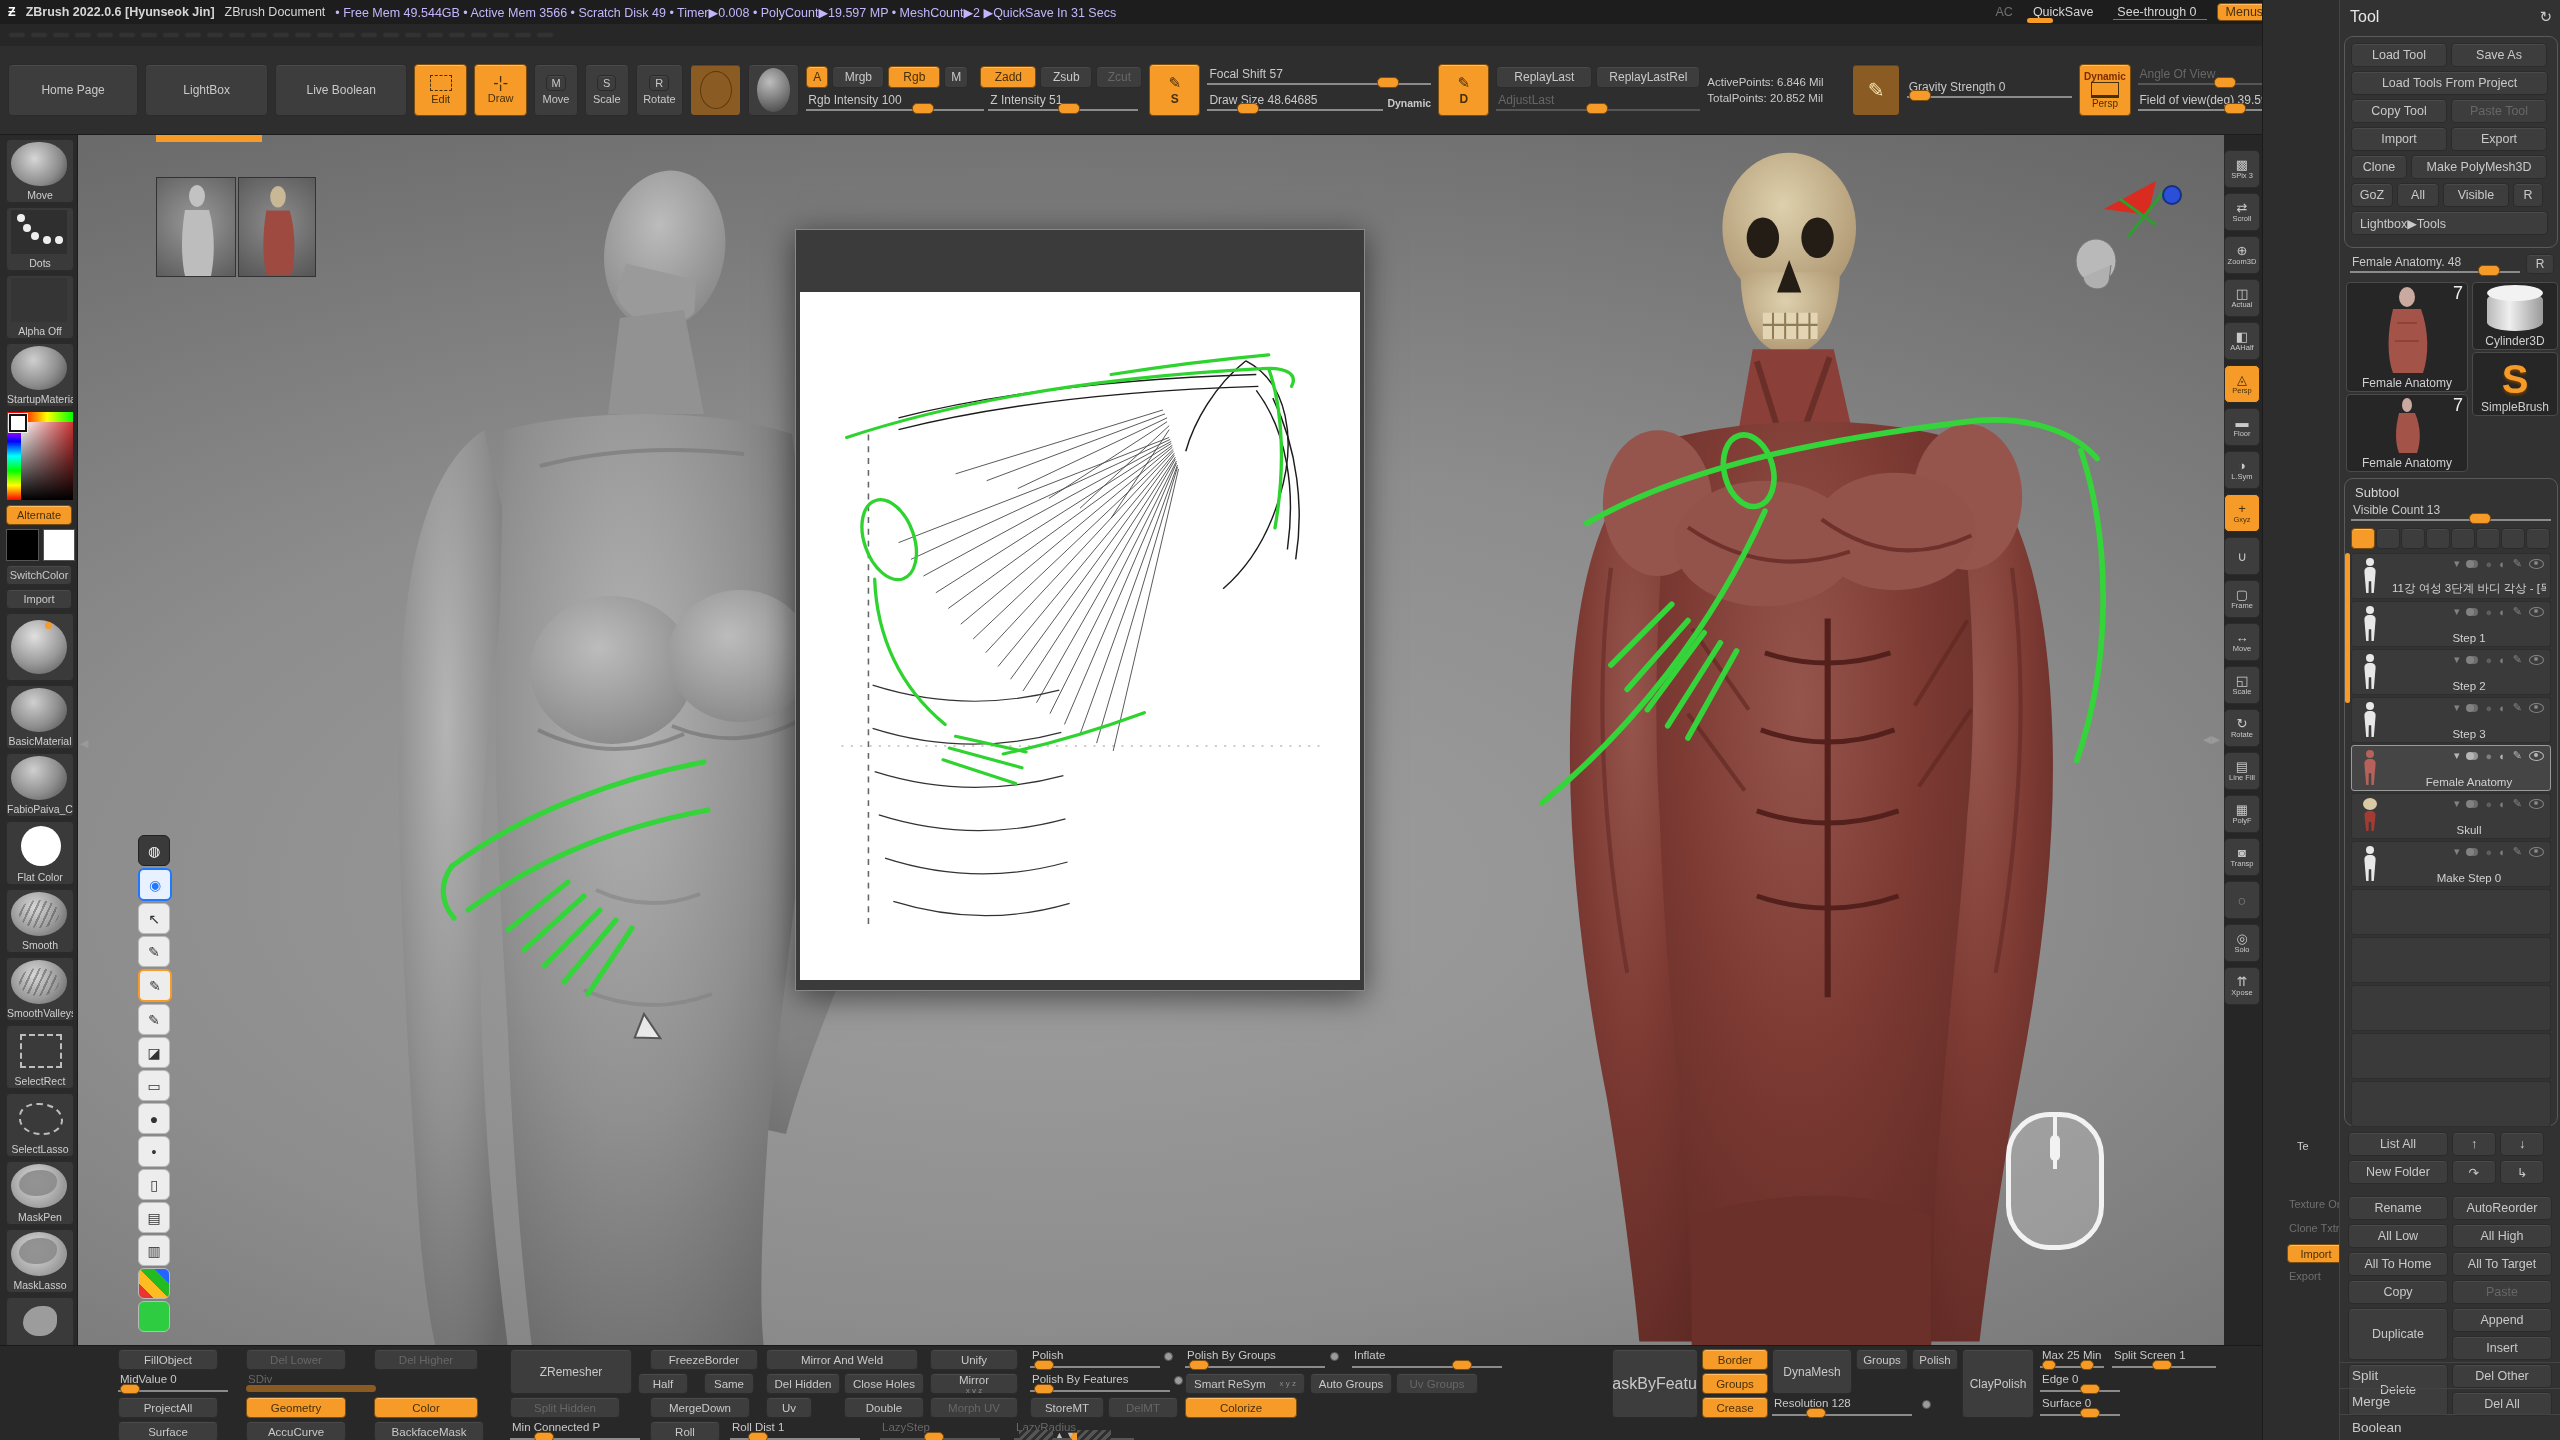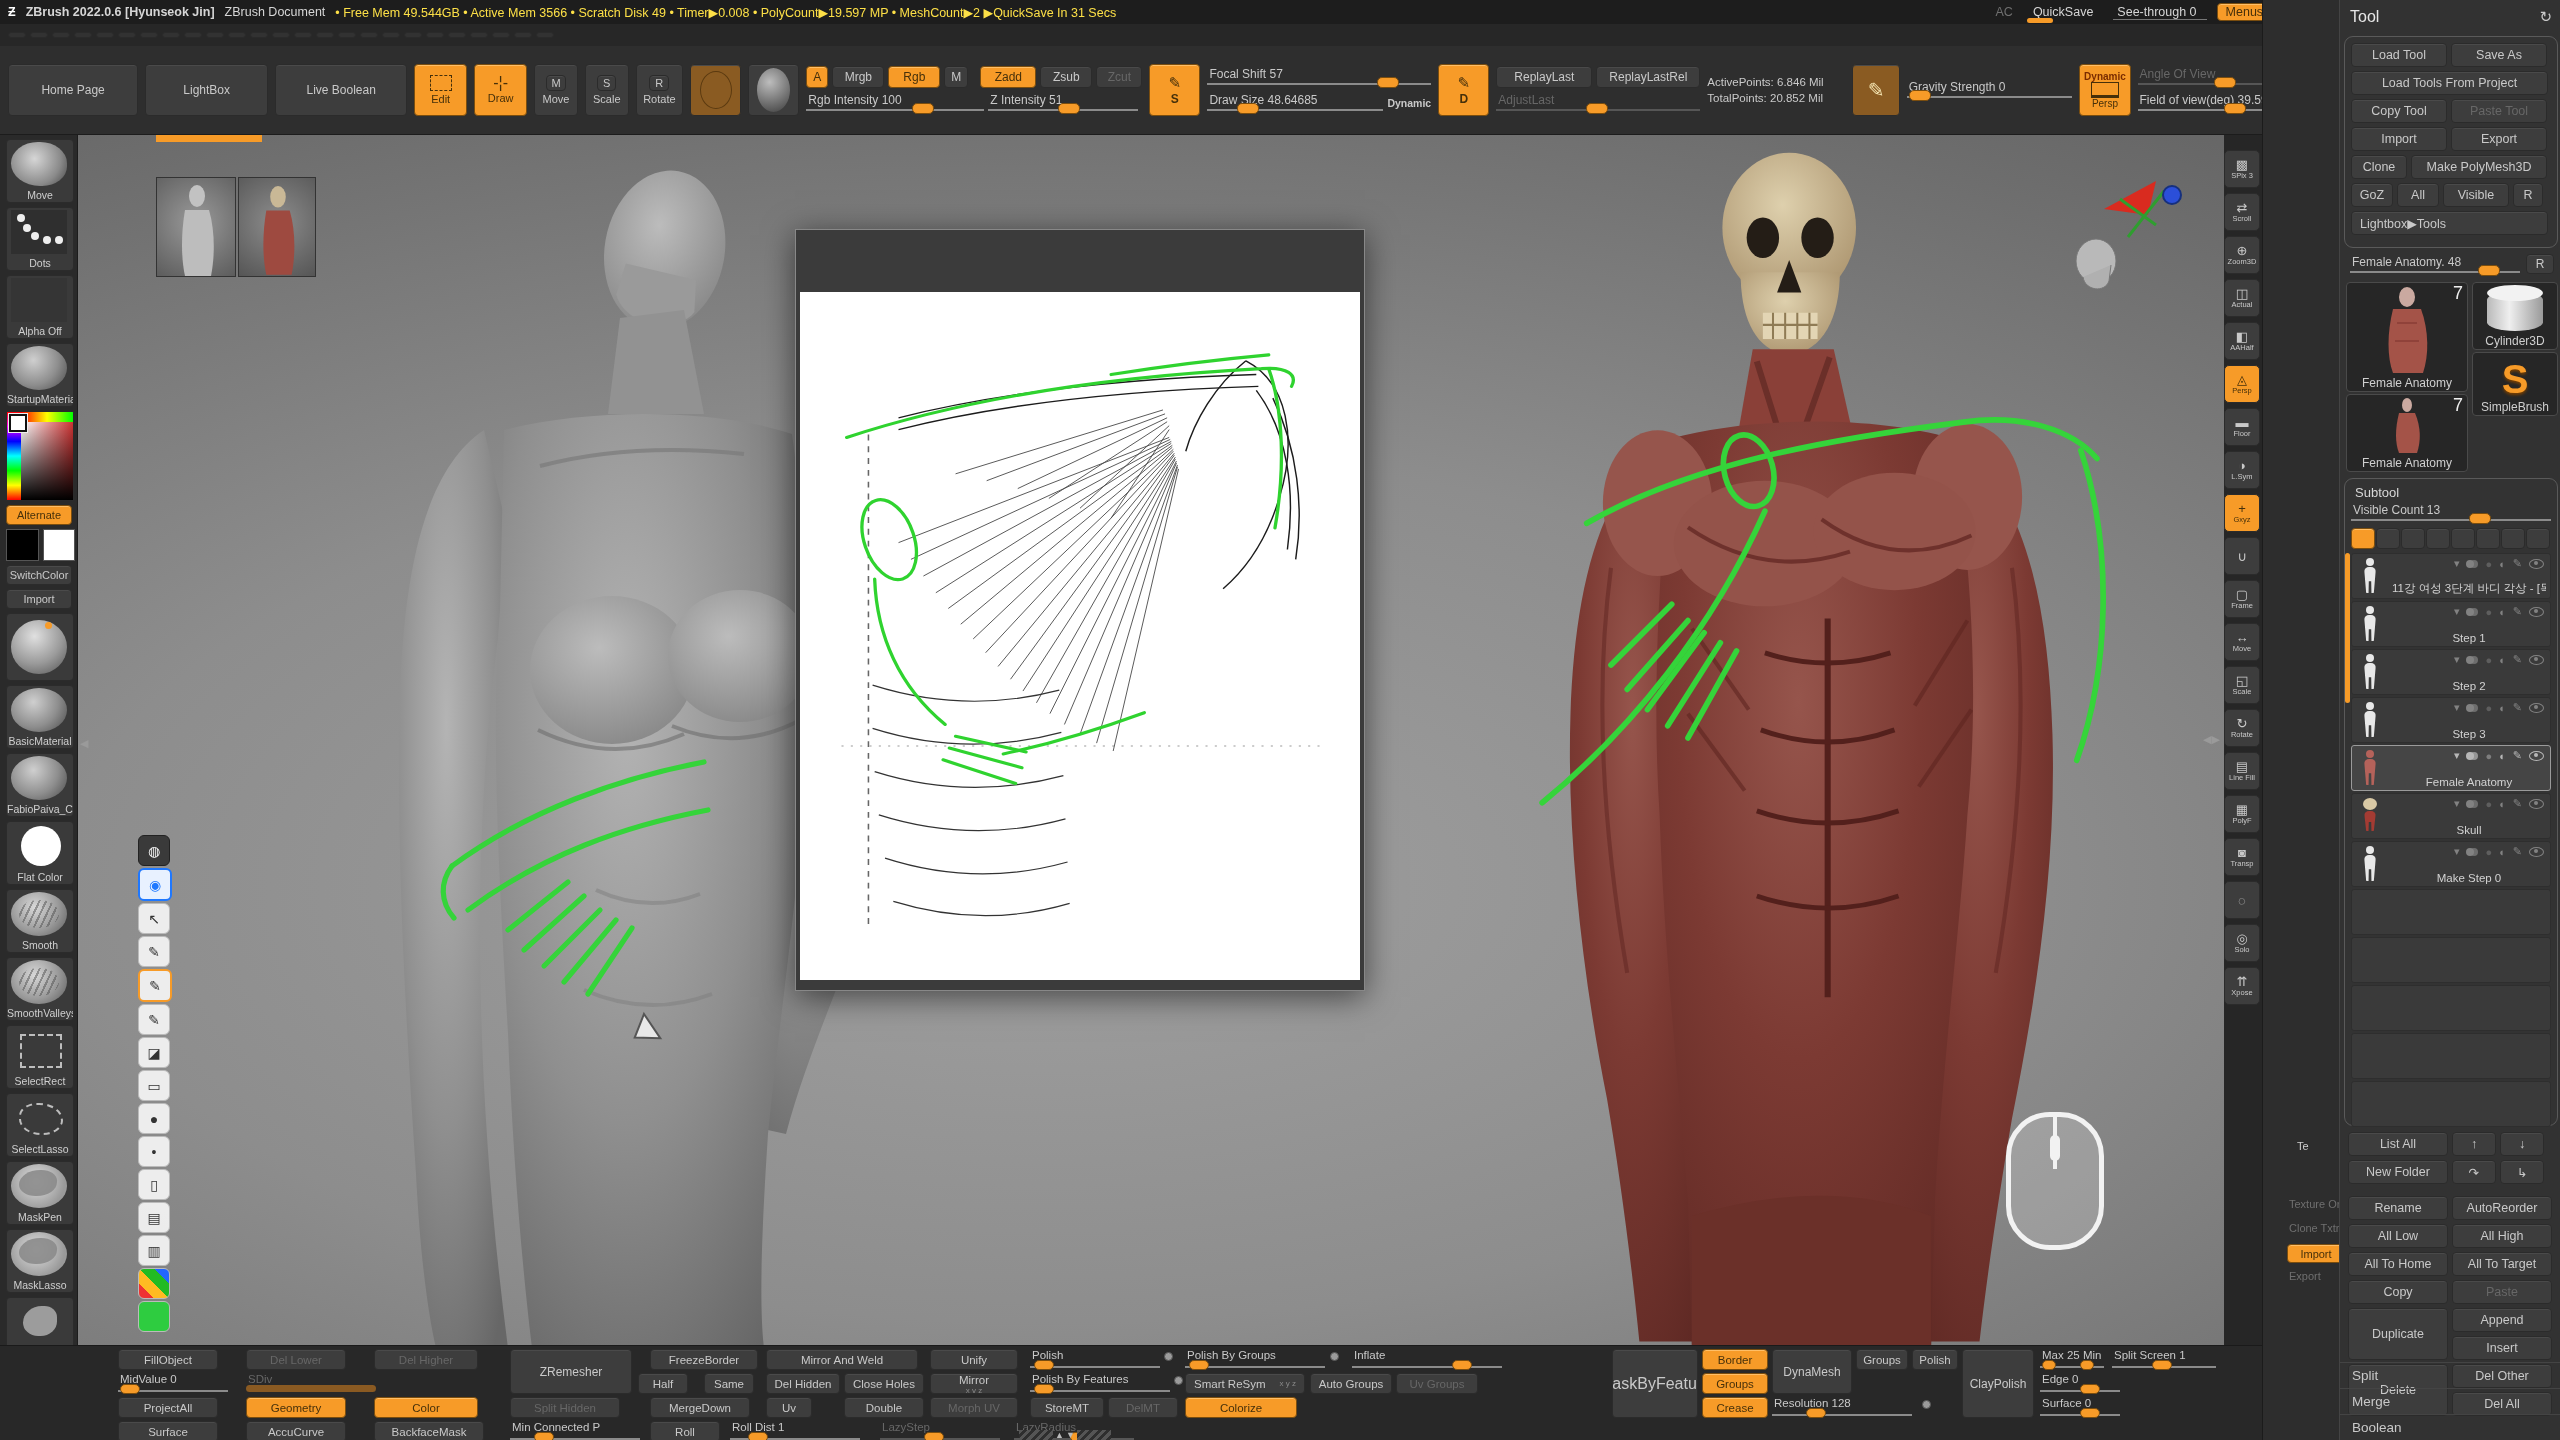--- a/index.html
+++ b/index.html
@@ -133,21 +133,21 @@
 </style>
 </head>
 <body>
 
 <div id="app">
 
   <div id="titlebar">
     <span style="font-weight:bold;color:#fff;">Ƶ</span>
     <span style="font-weight:bold;">ZBrush 2022.0.6 [Hyunseok Jin]</span>
     <span>ZBrush Document</span>
-    <span style="color:#fde047;">• Free Mem 49.544GB • Active Mem 3566 • Scratch Disk 49 •  Timer▶0.008 • PolyCount▶19.597 MP  • MeshCount▶2  ▶QuickSave In 31 Secs</span>
+    <span style="color:#c4b5fd;">• Free Mem 49.544GB • Active Mem 3566 • Scratch Disk 49 •  Timer▶0.008 • PolyCount▶19.597 MP  • MeshCount▶2  ▶QuickSave In 31 Secs</span>
     <span style="flex:1"></span>
     <span style="color:#6f6f6f;">AC</span>
     <span style="position:relative;padding:0 10px;">
       <span>QuickSave</span>
       <i style="position:absolute;left:4px;bottom:-4px;width:26px;height:5px;border-radius:3px;background:#f79b28;"></i>
     </span>
     <span style="position:relative;padding:0 10px 0 4px;border-bottom:1px solid #777;">
       <span>See-through 0</span>
     </span>
     <span class="btn on" style="height:18px;">Menus</span>

